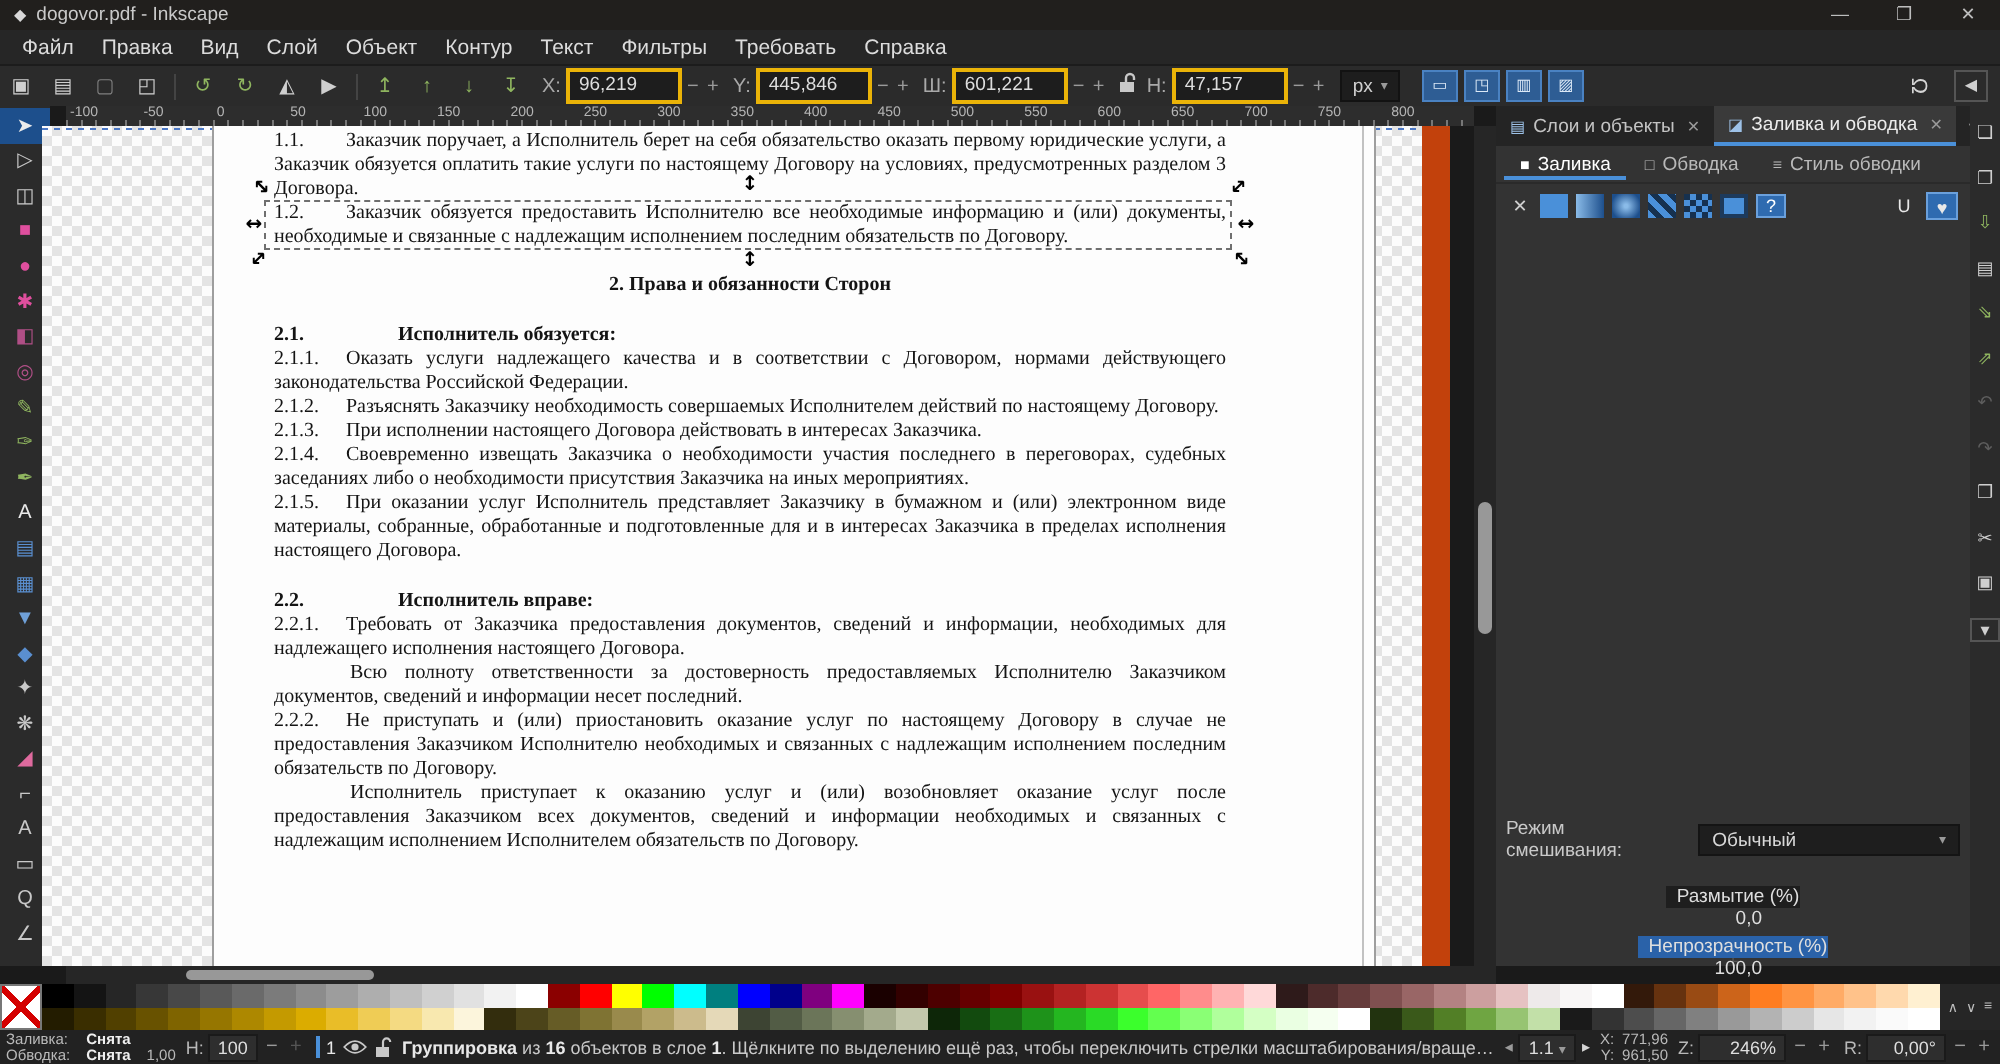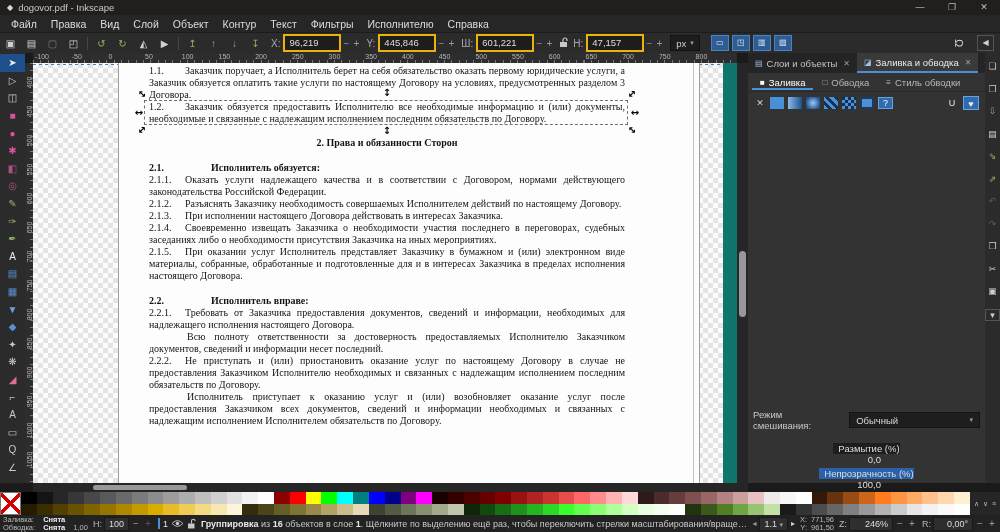--- a/index.html
+++ b/index.html
@@ -45,21 +45,21 @@
   #hruler{left:33px;top:53px;width:704px;height:10px;background:#2d2d2d;overflow:hidden;}
   #hruler::after{content:"";position:absolute;left:0;bottom:0;width:100%;height:3px;
      background:repeating-linear-gradient(to right,#777 0 1px,transparent 1px 7.34px);}
   .hr-lab{position:absolute;top:0;font-size:7px;color:#b5b5b5;white-space:nowrap;}
   #vruler{left:25px;top:63px;width:8px;height:420px;background:#2d2d2d;overflow:hidden;}
   #vruler::after{content:"";position:absolute;right:0;top:0;height:100%;width:3px;
      background:repeating-linear-gradient(to bottom,#777 0 1px,transparent 1px 7.34px);}
   .vr-lab{position:absolute;left:-5px;width:18px;text-align:center;font-size:7px;color:#b5b5b5;
           transform:rotate(-90deg);}
   
-  #canvas{left:33px;top:63px;width:704px;height:420px;background:#0f766e;overflow:hidden;}
+  #canvas{left:21px;top:63px;width:704px;height:420px;background:#c2410c;overflow:hidden;}
   #checker{position:absolute;left:0;top:0;width:690px;height:420px;background-color:#fcfcfc;
      background-image:linear-gradient(45deg,#e4e4e4 25%,transparent 25%,transparent 75%,#e4e4e4 75%),
                       linear-gradient(45deg,#e4e4e4 25%,transparent 25%,transparent 75%,#e4e4e4 75%);
      background-size:10px 10px;background-position:0 0,5px 5px;}
   #guide-top{position:absolute;left:0;top:1px;width:690px;height:1px;
      background:repeating-linear-gradient(to right,#4d79c6 0 3px,transparent 3px 6px);}
   #page{position:absolute;left:85px;top:0;width:582px;height:420px;background:#fdfdfd;
         border-left:1px solid #9e9e9e;border-right:1px solid #9e9e9e;box-sizing:border-box;}
   #page-edge{position:absolute;left:660px;top:0;width:1px;height:420px;background:#c2c2c2;}
   #page-text{padding:2px 74px 0 30px;font-family:"Liberation Serif","DejaVu Serif",serif;
@@ -177,21 +177,21 @@
 
 <div id="menubar" class="abs">
     <div class="menu-item">Файл</div>
     <div class="menu-item">Правка</div>
     <div class="menu-item">Вид</div>
     <div class="menu-item">Слой</div>
     <div class="menu-item">Объект</div>
     <div class="menu-item">Контур</div>
     <div class="menu-item">Текст</div>
     <div class="menu-item">Фильтры</div>
-    <div class="menu-item">Исполнителю</div>
+    <div class="menu-item">Требовать</div>
     <div class="menu-item">Справка</div>
   </div>
 
 <div id="toolbar" class="abs">
   <span id="tb-icons" style="display:flex;align-items:center;">
       <span class="tb-ico" style="color: rgb(207, 207, 207);">▣</span>
       <span class="tb-ico" style="color: rgb(207, 207, 207);">▤</span>
       <span class="tb-ico" style="color: rgb(125, 125, 125);">▢</span>
       <span class="tb-ico" style="color: rgb(207, 207, 207);">◰</span>
       <span class="tb-sep"></span>

